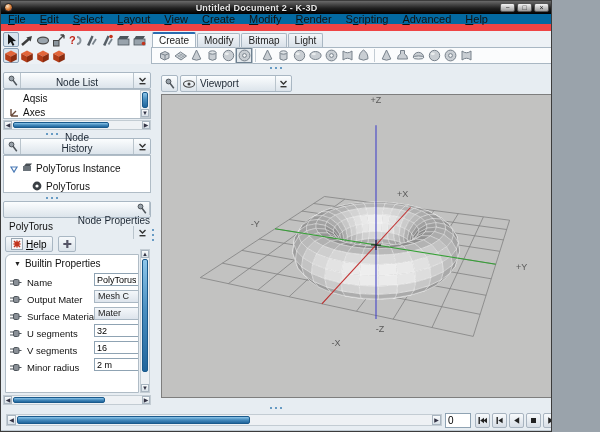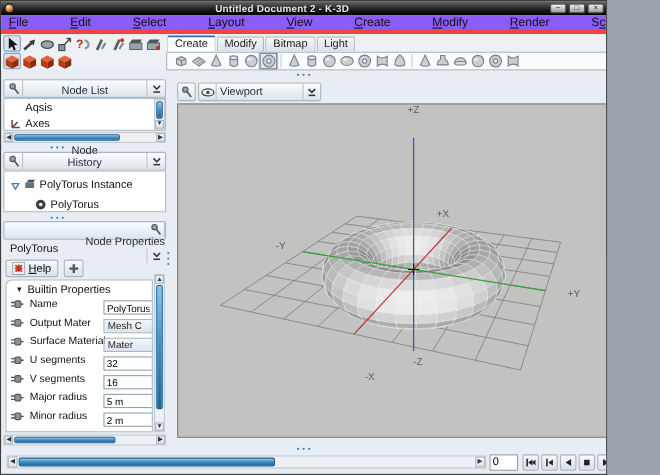--- a/index.html
+++ b/index.html
@@ -11,22 +11,22 @@
   #titlebar{position:absolute;left:0;top:0;right:0;height:13px;
     background:linear-gradient(#6a6a6a,#222 55%,#000);display:flex;align-items:center;}
   #app-icon{width:9px;height:9px;border-radius:50%;margin-left:3px;
     background:radial-gradient(circle at 35% 30%,#fbe3c8,#d97a2e 55%,#5a3a6b);border:1px solid #222;}
   #title-text{flex:1;text-align:center;color:#e8e8e8;font-size:9px;font-weight:bold;
     text-shadow:0 1px 1px #000;letter-spacing:.2px;}
   .winbtn{width:15px;height:9px;margin-right:2px;border-radius:2px;border:1px solid #555;
     background:linear-gradient(#f4f4f4,#9d9d9d);color:#222;font-size:7px;line-height:7px;
     display:flex;align-items:center;justify-content:center;}
   
-  #menubar{position:absolute;left:0;top:13px;right:0;height:17px;background:#8b5cf6;
-    border-bottom:4px solid #ef4444;display:flex;align-items:center;font-size:11px;color:#111;gap:24px;}
+  #menubar{position:absolute;left:0;top:13px;right:0;height:17px;background:#0369a1;
+    border-bottom:7px solid #ef4444;display:flex;align-items:center;font-size:11px;color:#111;}
   .menu-item{padding:1px 7px;}
   .menu-item .u{text-decoration:underline;}
   
   #toolbar{position:absolute;left:0;top:30px;right:0;height:33px;background:#edf1f5;}
   .tool-row{position:absolute;display:flex;}
   #tools-row1{left:2px;top:1px;}
   #tools-row2{left:2px;top:17px;}
   .tool-btn{width:16px;height:15px;display:flex;align-items:center;justify-content:center;
     border:1px solid transparent;border-radius:2px;}
   .tool-btn.active{background:#d9e4ee;border-color:#8aa0b5;}
@@ -65,21 +65,21 @@
   .sbtn{position:absolute;background:linear-gradient(#fafcfd,#d9e1e8);border:1px solid #a9b5c0;
     color:#334;font-size:6px;line-height:6px;display:flex;align-items:center;justify-content:center;}
   
   #np-node-name{position:absolute;left:8px;top:220px;font-size:10px;color:#111;}
   #np-help{position:absolute;left:4px;top:235px;height:16px;display:flex;align-items:center;gap:3px;
     padding:0 5px;background:linear-gradient(#f6f9fb,#dbe3ea);border:1px solid #a9b7c3;border-radius:2px;font-size:10px;}
   #np-plus{position:absolute;left:57px;top:235px;width:18px;height:16px;display:flex;align-items:center;
     justify-content:center;background:linear-gradient(#f6f9fb,#dbe3ea);border:1px solid #a9b7c3;border-radius:2px;}
   #np-box{position:absolute;left:4px;top:253px;width:134px;height:139px;background:#fff;
     border:1px solid #b0bcc6;border-top-left-radius:6px;overflow:hidden;}
-  .prow{position:relative;height:17px;display:flex;align-items:flex-start;padding-left:3px;}
+  .prow{position:relative;height:17px;display:flex;align-items:flex-end;padding-left:3px;}
   .prow .plabel{font-size:9.5px;color:#111;margin-left:5px;white-space:nowrap;}
   .pctl{position:absolute;left:88px;top:2px;width:45px;height:13px;font-size:9px;}
   input.pctl{border:1px solid #8fa3b3;background:#fff;padding:0 2px;font-family:inherit;}
   .pctl.btn{background:linear-gradient(#f4f7fa,#dde4ec);border:1px solid #a9b7c3;
     overflow:hidden;white-space:nowrap;padding:0 3px;line-height:11px;color:#222;}
   .psection{height:16px;display:flex;align-items:center;font-size:10px;color:#111;padding-left:8px;gap:4px;}
   .psection .arr{font-size:7px;color:#222;}
   
   #vp-header-pin{position:absolute;left:160px;top:74px;width:17px;height:17px;
     background:linear-gradient(#fbfdfe,#dce4eb);border:1px solid #a9b7c3;border-radius:2px;
@@ -576,31 +576,20 @@
       <div class="prow">
         <span style="display:inline-flex;">
           <svg width="13" height="11" viewBox="0 0 13 11">
             <rect x="4.5" y="2.5" width="5.5" height="6" rx="1.5" fill="#8a9097" stroke="#4e555b"></rect>
             <path d="M1 4 H4.5 M1 7 H4.5" stroke="#4e555b" stroke-width="1.2"></path>
             <path d="M10 5.5 H12.5" stroke="#4e555b" stroke-width="1.2"></path>
           </svg>
         </span>
         <span class="plabel">V segments</span>
         <input class="pctl" value="16" style="">
-      </div>
-      <div class="prow">
-        <span style="display:inline-flex;">
-          <svg width="13" height="11" viewBox="0 0 13 11">
-            <rect x="4.5" y="2.5" width="5.5" height="6" rx="1.5" fill="#8a9097" stroke="#4e555b"></rect>
-            <path d="M1 4 H4.5 M1 7 H4.5" stroke="#4e555b" stroke-width="1.2"></path>
-            <path d="M10 5.5 H12.5" stroke="#4e555b" stroke-width="1.2"></path>
-          </svg>
-        </span>
-        <span class="plabel">Major radius</span>
-        <input class="pctl" value="5 m" style="">
       </div>
       <div class="prow">
         <span style="display:inline-flex;">
           <svg width="13" height="11" viewBox="0 0 13 11">
             <rect x="4.5" y="2.5" width="5.5" height="6" rx="1.5" fill="#8a9097" stroke="#4e555b"></rect>
             <path d="M1 4 H4.5 M1 7 H4.5" stroke="#4e555b" stroke-width="1.2"></path>
             <path d="M10 5.5 H12.5" stroke="#4e555b" stroke-width="1.2"></path>
           </svg>
         </span>
         <span class="plabel">Minor radius</span>

